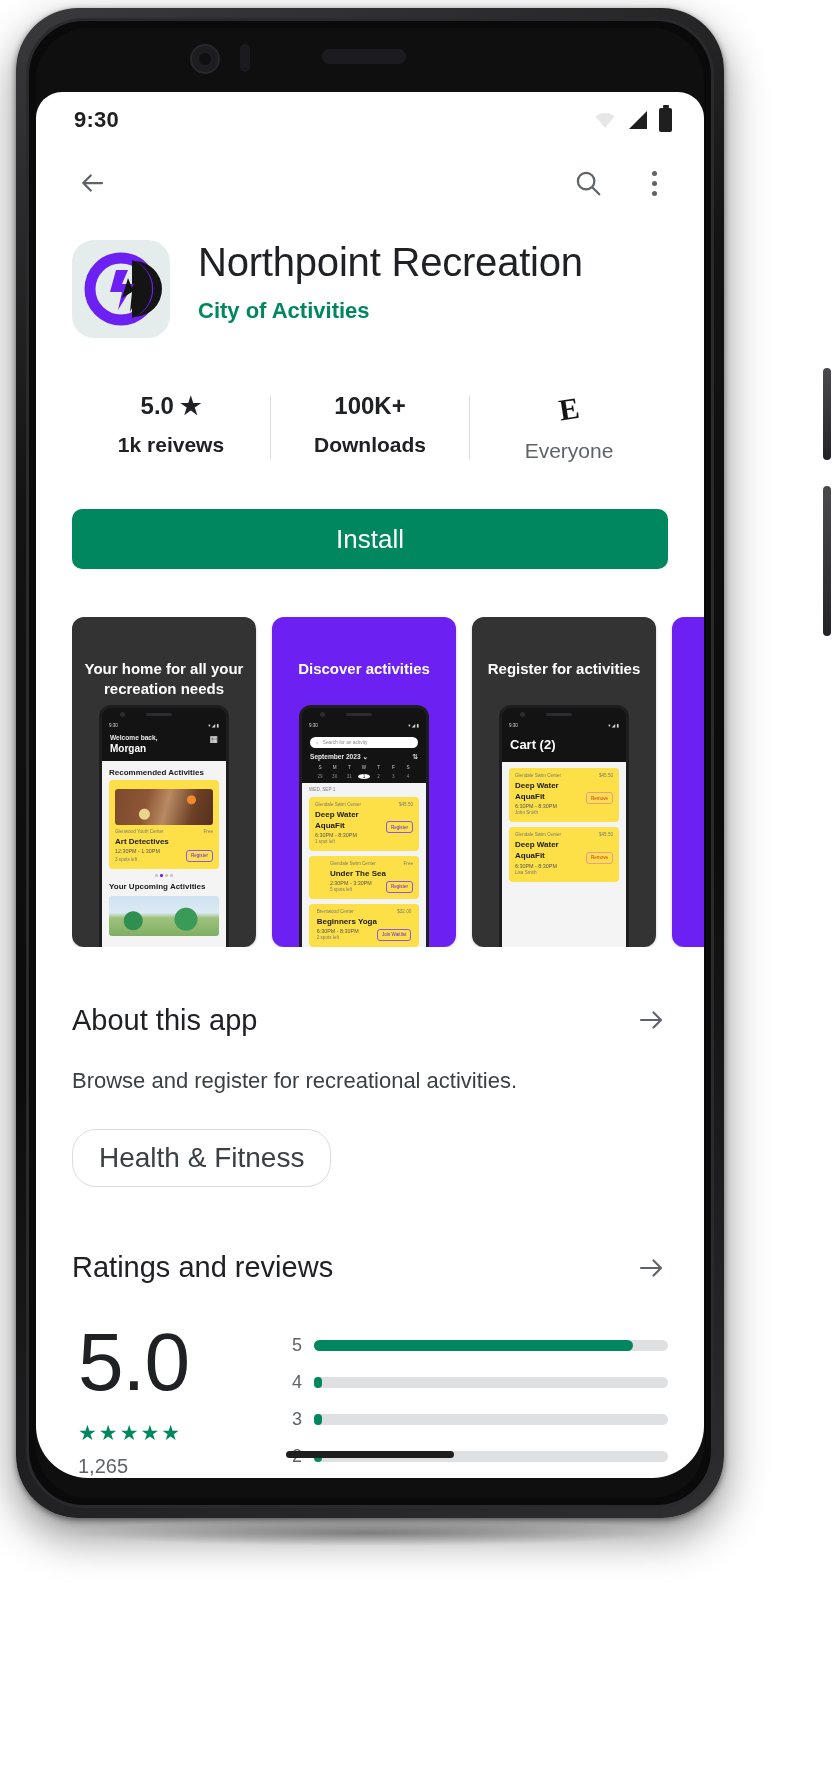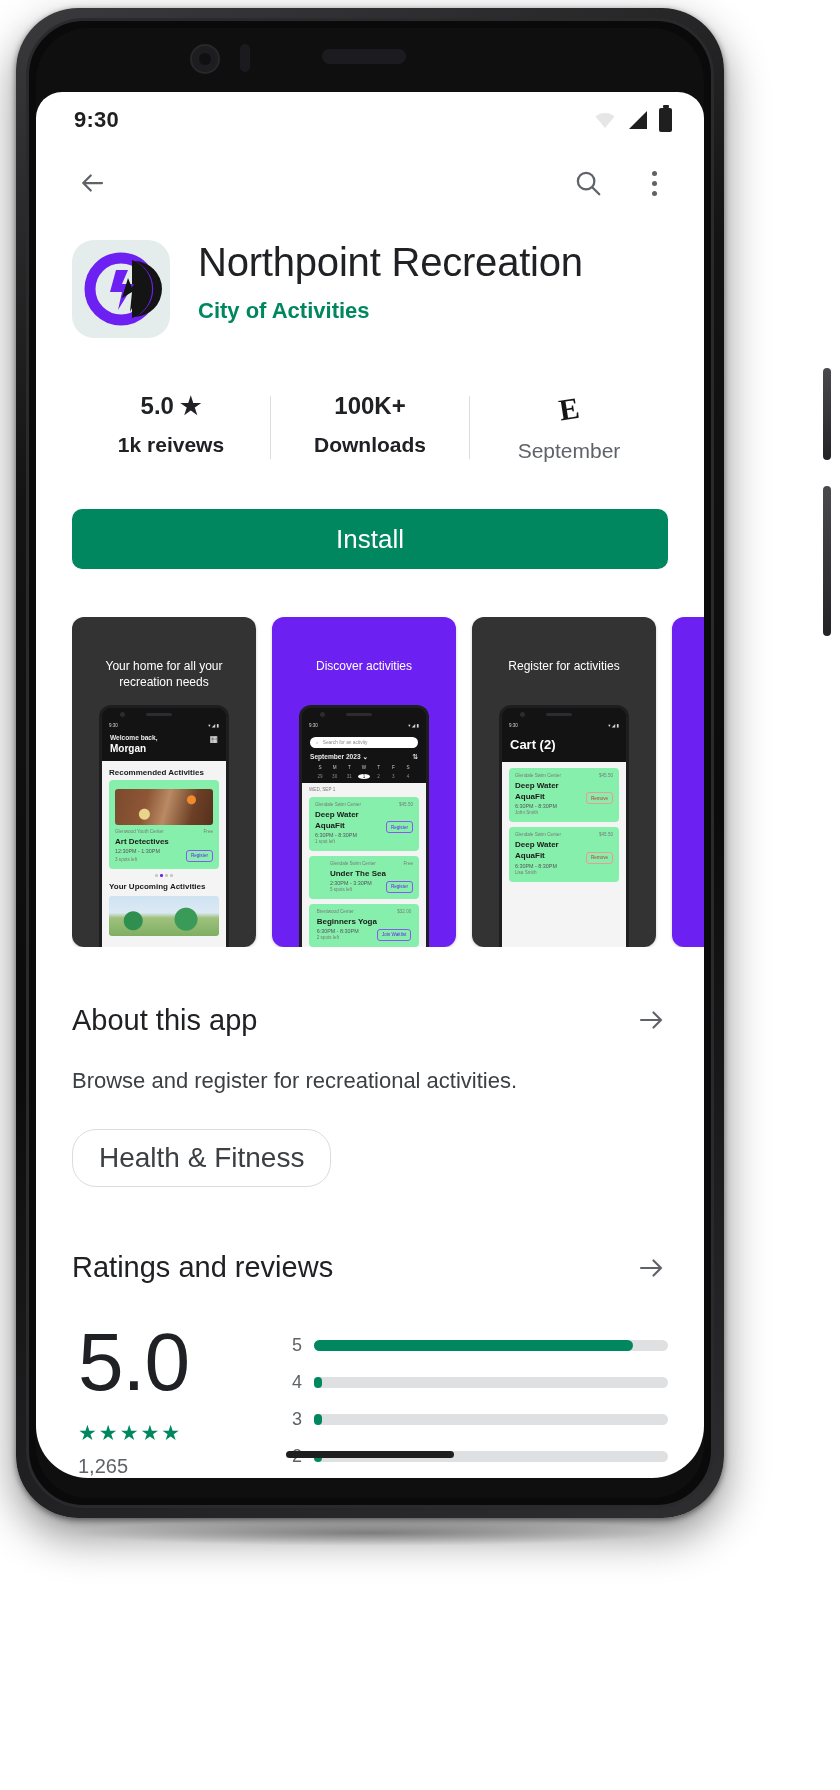--- a/index.html
+++ b/index.html
@@ -144,35 +144,35 @@
   }
   .shot {
     width: 184px; height: 330px; border-radius: 12px; flex:none;
     position:relative; overflow:hidden;
     box-shadow: 0 1px 3px rgba(0,0,0,.22);
   }
   .shot.dark { background:#333334; }
   .shot.purple { background:#6c21f2; }
   .shot-title {
     position:absolute; left:12px; right:12px; top:42px;
-    text-align:center; color:#fff; font-size:12px; font-weight:400; line-height:1.32;
+    text-align:center; color:#fff; font-size:15px; font-weight:700; line-height:1.32;
   }
   .mini-phone {
     position:absolute; left:27px; right:27px; top:88px; bottom:-22px;
     background:#131314; border-radius:12px 12px 0 0;
     border:3px solid #1e1e20; border-bottom:none; overflow:hidden;
   }
   .mp-notch { height:12px; position:relative; background:#131314;}
   .mp-notch::before{content:"";position:absolute;left:18px;top:4px;width:5px;height:5px;border-radius:50%;background:#2c2c2e;}
   .mp-notch::after{content:"";position:absolute;left:44px;top:5px;width:26px;height:3px;border-radius:2px;background:#2c2c2e;}
   .mp-status{ height:11px; display:flex; align-items:center; justify-content:space-between; padding:0 7px;
     font-size:4.5px; color:#d8d8d8;}
   .mp-dark-head{ background:#131314; color:#fff; padding: 3px 8px 7px 8px;}
   .mp-body{ background:#f4f4f4; padding: 6px 7px; height:100%;}
-  .mp-card{ background:#86efac; border-radius:4px; padding:5px 6px; margin-bottom:5px; }
+  .mp-card{ background:#fde047; border-radius:4px; padding:5px 6px; margin-bottom:5px; }
   .t-xxs{ font-size:4.6px; color:#7a7a7a; line-height:1.5;}
   .t-xs { font-size:5.4px; color:#55555a; line-height:1.5;}
   .t-sm { font-size:8px; font-weight:700; color:#1a1a1a; line-height:1.4;}
   .t-md { font-size:10px; font-weight:700; color:#fff;}
   .t-wb { font-size:6.6px; font-weight:700; color:#e9e9e9;}
   .mini-btn{
     border:1px solid #8b57f0; color:#6c21f2; border-radius:3px;
     font-size:4.6px; padding:2.5px 4px; display:inline-block; white-space:nowrap;
   }
   .mini-btn.red{ border-color:#e99; color:#c33; }
@@ -316,21 +316,21 @@
         <div class="stat-l">1k reivews</div>
       </div>
       <div class="divider"></div>
       <div class="stat">
         <div class="stat-v">100K+</div>
         <div class="stat-l">Downloads</div>
       </div>
       <div class="divider"></div>
       <div class="stat">
         <div class="esrb">E</div>
-        <div class="stat-l light">September</div>
+        <div class="stat-l light">Everyone</div>
       </div>
     </div>
 
     
     <button class="install">Install</button>
 
     
     <div class="carousel">
 
       <div class="shot dark">

